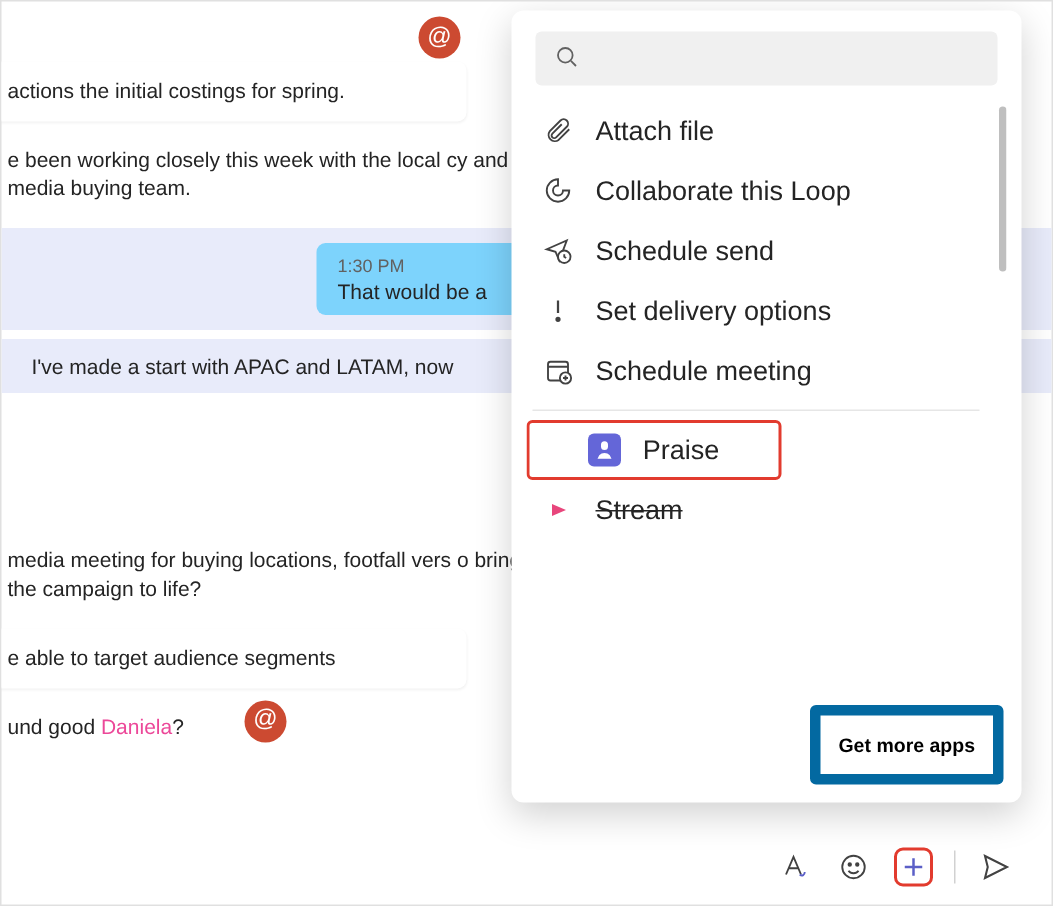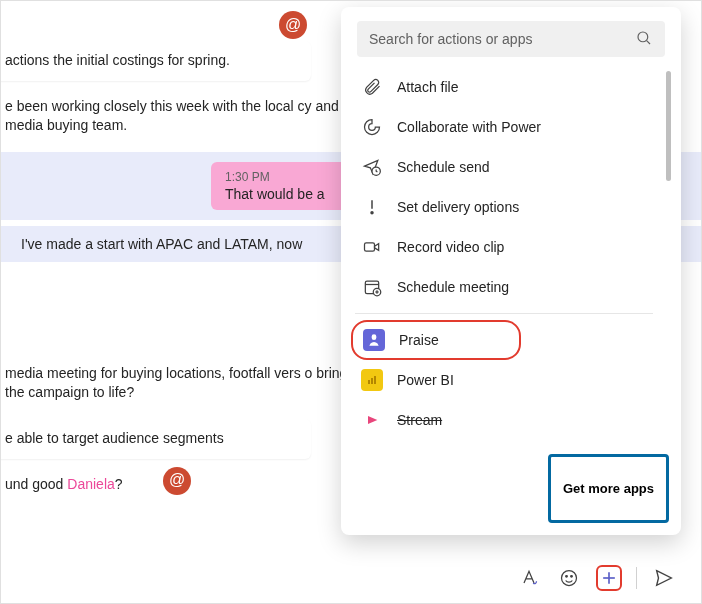--- a/index.html
+++ b/index.html
@@ -96,49 +96,50 @@
     border-radius: 4px;
     cursor: pointer;
     gap: 14px;
   }
   .action-item .aicon {
     width: 22px; height: 22px;
     display: flex; align-items: center; justify-content: center;
     color: #424242;
     flex-shrink: 0;
   }
-  .action-item .albl { font-size: 14px; color: #242424; }
+  .action-item .albl { font-size: 18px; color: #242424; }
   .divider { height: 1px; background: #e6e6e6; margin: 6px 4px; }
   .app-icon {
     width: 22px; height: 22px;
     border-radius: 4px;
     display: flex; align-items: center; justify-content: center;
     font-size: 12px;
     color: #fff;
     flex-shrink: 0;
   }
   .highlight-red {
     border: 2.5px solid #e23b2e;
-    border-radius: 16px;
+    border-radius: 4px;
+    justify-content: center;
   }
   .scroll-thumb {
     position: absolute;
     right: 0; top: 4px;
     width: 5px; height: 110px;
     background: #bfbfbf;
     border-radius: 3px;
   }
   .getmore {
     position: absolute;
     right: 12px;
     bottom: 12px;
     background: #fff;
-    border: 3px solid #0369a1;
-    border-radius: 4px;
-    padding: 24px 12px;
+    border: 7px solid #0369a1;
+    border-radius: 4px;
+    padding: 12px 12px;
     font-size: 13px;
     font-weight: 600;
     cursor: pointer;
   }
   .compose-bar {
     position: absolute;
     bottom: 12px;
     right: 24px;
     display: flex;
     align-items: center;
@@ -170,21 +171,21 @@
 
   <div class="msg left" style="margin-top:20px;">
     <span>actions the initial costings for spring.</span>
   </div>
 
   <div class="msg left nobg wide">
     <span>e been working closely this week with the local cy and media buying team.</span>
   </div>
 
   <div class="band" style="padding-left:0;padding-right:0;">
-    <div style="background:#f9a8d4; border-radius:6px; padding:8px 14px; margin-left:210px; width:170px;">
+    <div style="background:#7dd3fc; border-radius:6px; padding:8px 14px; margin-left:210px; width:170px;">
       <div class="timestamp">1:30 PM</div>
       <span>That would be a</span>
     </div>
   </div>
 
   <div class="band">
     <span>I've made a start with APAC and LATAM, now</span>
   </div>
 
   <div style="height:80px;"></div>
@@ -200,21 +201,20 @@
   <div class="msg left nobg" style="position:relative;">
     <span>und good </span><span class="mention-text">Daniela</span><span>?</span>
     <span class="mention-badge" style="position:absolute; top:2px; left:172px;">@</span>
   </div>
 
 </div>
 
 <div class="popup">
 
   <div class="search-box">
-    <input type="text" placeholder="Search for actions or apps" style="">
     <span class="aicon">
       <svg width="18" height="18" viewBox="0 0 24 24" fill="none" stroke="#616161" stroke-width="1.6">
           <circle cx="10.5" cy="10.5" r="6.5"></circle>
           <line x1="15.5" y1="15.5" x2="20" y2="20"></line>
         </svg>
     </span>
   </div>
 
   <div class="action-list">
     <div class="scroll-thumb"></div>
@@ -227,21 +227,21 @@
       </span>
       <span class="albl">Attach file</span>
     </div>
 
     <div class="action-item">
       <span class="aicon">
         <svg width="20" height="20" viewBox="0 0 24 24" fill="none" stroke="#424242" stroke-width="1.5">
             <path d="M12 3a9 9 0 109 9h-5a4 4 0 11-4-4V3z"></path>
           </svg>
       </span>
-      <span class="albl">Collaborate with Power</span>
+      <span class="albl">Collaborate this Loop</span>
     </div>
 
     <div class="action-item">
       <span class="aicon">
         <svg width="20" height="20" viewBox="0 0 24 24" fill="none" stroke="#424242" stroke-width="1.5">
             <path d="M3 11l16-7-6 16-3-7-7-2z"></path>
             <circle cx="17" cy="17" r="5" fill="#fff"></circle>
             <path d="M17 15v2l1.5 1"></path>
           </svg>
       </span>
@@ -251,29 +251,20 @@
     <div class="action-item">
       <span class="aicon">
         <svg width="20" height="20" viewBox="0 0 24 24" fill="none" stroke="#424242" stroke-width="1.8">
             <line x1="12" y1="4" x2="12" y2="14"></line>
             <circle cx="12" cy="19" r="1.2" fill="#424242"></circle>
           </svg>
       </span>
       <span class="albl">Set delivery options</span>
     </div>
 
-    <div class="action-item">
-      <span class="aicon">
-        <svg width="20" height="20" viewBox="0 0 24 24" fill="none" stroke="#424242" stroke-width="1.5">
-            <rect x="3" y="7" width="12" height="10" rx="2"></rect>
-            <path d="M15 11l5-3v8l-5-3z"></path>
-          </svg>
-      </span>
-      <span class="albl">Record video clip</span>
-    </div>
 
     <div class="action-item">
       <span class="aicon">
         <svg width="20" height="20" viewBox="0 0 24 24" fill="none" stroke="#424242" stroke-width="1.5">
             <rect x="4" y="5" width="16" height="15" rx="2"></rect>
             <line x1="4" y1="9" x2="20" y2="9"></line>
             <circle cx="18" cy="18" r="4.5" fill="#fff"></circle>
             <line x1="18" y1="16" x2="18" y2="20"></line>
             <line x1="16" y1="18" x2="20" y2="18"></line>
           </svg>
@@ -285,30 +276,20 @@
 
     <div class="action-item highlight-red" style="width:170px;">
       <span class="app-icon" style="background:#6466d8;">
         <svg width="14" height="14" viewBox="0 0 24 24" fill="#fff">
             <path d="M12 2a4 4 0 00-4 4v2a4 4 0 008 0V6a4 4 0 00-4-4zM6 18l-2 4h16l-2-4a8 8 0 00-12 0z"></path>
           </svg>
       </span>
       <span class="albl">Praise</span>
     </div>
 
-    <div class="action-item">
-      <span class="app-icon" style="background:#f2c811;">
-        <svg width="12" height="12" viewBox="0 0 24 24" fill="#b38600">
-            <rect x="4" y="12" width="4" height="8"></rect>
-            <rect x="10" y="8" width="4" height="12"></rect>
-            <rect x="16" y="4" width="4" height="16"></rect>
-          </svg>
-      </span>
-      <span class="albl">Power BI</span>
-    </div>
 
 
     <div class="action-item">
       <span class="app-icon" style="background:#fff;">
         <svg width="16" height="16" viewBox="0 0 24 24" fill="#e8467c">
             <path d="M6 6l14 6-14 6V6z"></path>
           </svg>
       </span>
       <span class="albl cut"><s>Stream</s></span>
     </div>

